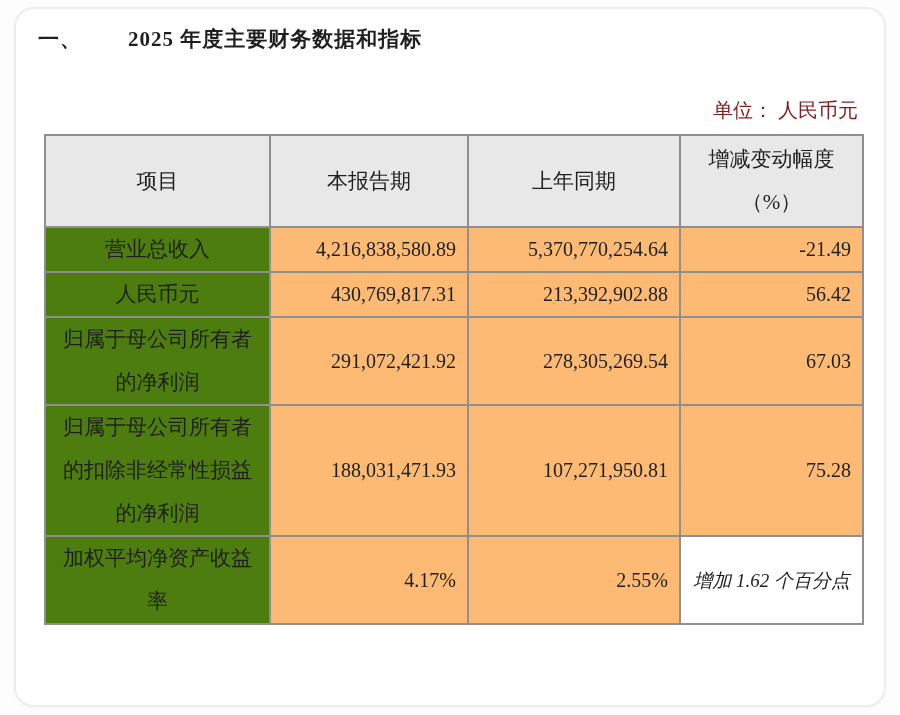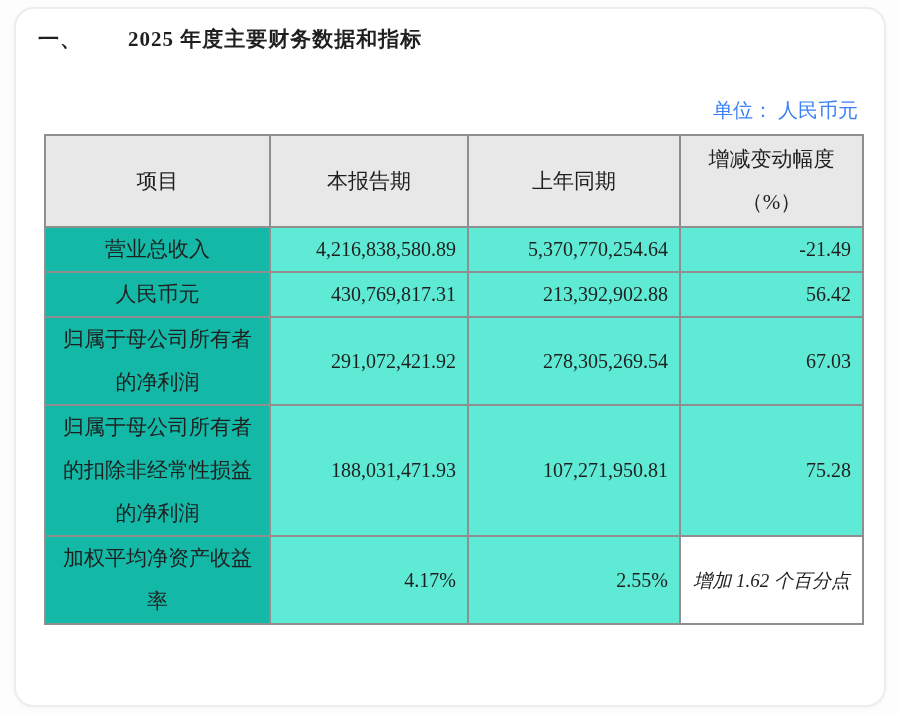--- a/index.html
+++ b/index.html
@@ -31,21 +31,21 @@
     font-size: 21px;
     font-weight: bold;
     letter-spacing: 1px;
   }
   .unit-row {
     margin-top: 44px;
     margin-bottom: 10px;
     text-align: right;
     font-size: 20px;
     padding-right: 4px;
-    color: #3b82f6;
+    color: #7f1d1d;
   }
   table.fin {
     border-collapse: collapse;
     table-layout: fixed;
     width: 818px;
     font-size: 20px;
   }
   table.fin col.c1 { width: 225px; }
   table.fin col.c2 { width: 198px; }
   table.fin col.c3 { width: 212px; }
@@ -57,27 +57,27 @@
     white-space: pre-line;
   }
   table.fin th {
     background: #e8e8e8;
     font-weight: normal;
     text-align: center;
     height: 92px;
     font-size: 21px;
   }
   table.fin td.item {
-    background: #14b8a6;
+    background: #4d7c0f;
     text-align: center;
     font-size: 21px;
     padding: 0 8px;
   }
   table.fin td.num {
-    background: #5eead4;
+    background: #fdba74;
     text-align: right;
     padding-right: 11px;
   }
   table.fin td.center {
     text-align: center;
     padding: 0 4px;
     font-size: 19px;
     font-style: italic;
   }
   tr.h1 { height: 43px; }

